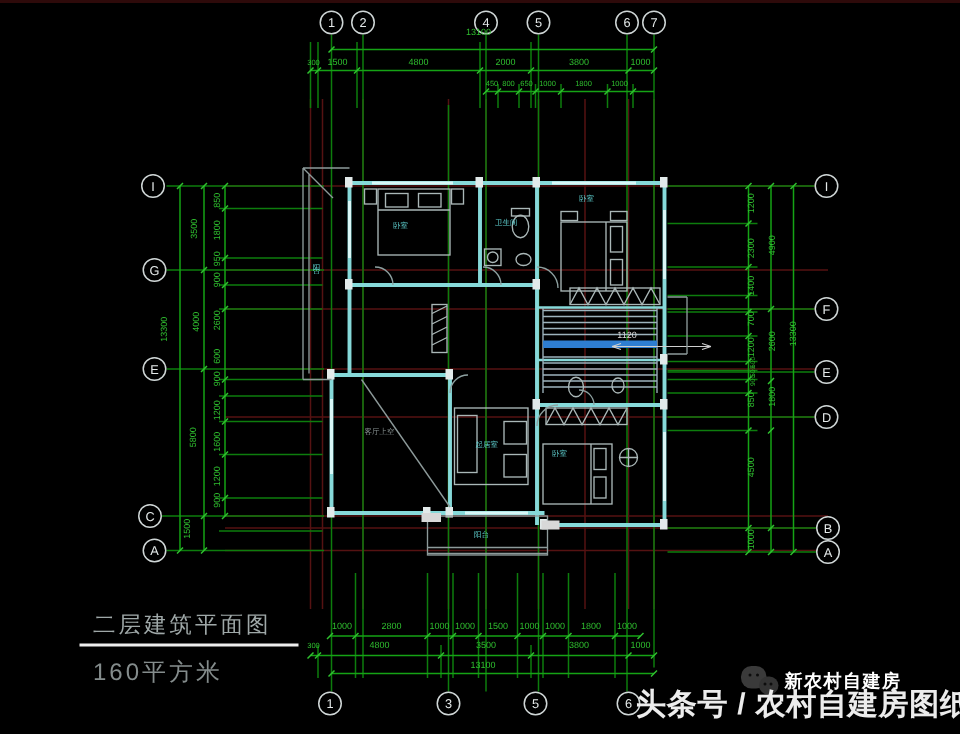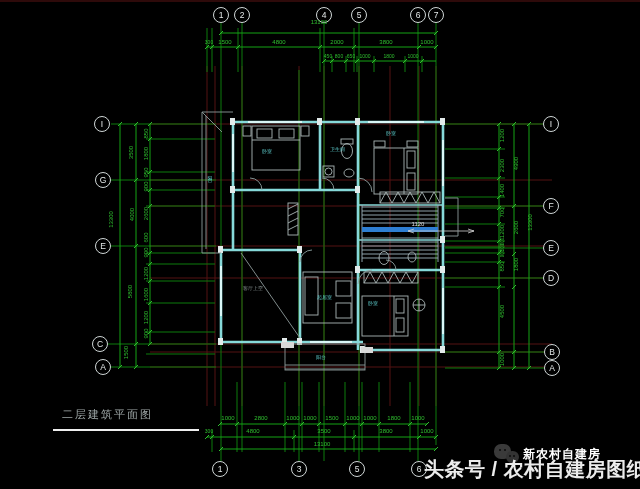--- a/index.html
+++ b/index.html
@@ -12,21 +12,21 @@
   .dv{position:absolute;color:#2fbf2f;font-size:6px;line-height:7px;text-align:center;width:30px;
       transform:rotate(-90deg);white-space:nowrap;}
   .dvs{font-size:4.5px;}
   .ds{font-size:5px;width:16px;}
   .bub{position:absolute;width:14px;height:14px;border:1px solid #cfd6d6;border-radius:50%;
        color:#e4e9e9;font-size:8.5px;line-height:14px;text-align:center;background:#000;}
   .rl{position:absolute;color:#5fd0d0;font-size:5px;line-height:6px;white-space:nowrap;}
   .rlg{color:#8a9494;}
   .rlv{writing-mode:vertical-rl;letter-spacing:1px;}
   .wdim{position:absolute;color:#dcdcdc;font-size:6px;line-height:7px;width:28px;text-align:center;}
-  .t-name{position:absolute;left:62px;top:407px;color:#9fa8a8;font-size:11px;letter-spacing:2px;}
+  .t-name{position:absolute;left:62px;top:407px;color:#9fa8a8;font-size:15px;letter-spacing:2px;}
   .t-scale{position:absolute;left:138px;top:400px;color:#b9c1c1;font-size:19px;letter-spacing:2px;}
   .t-rule{position:absolute;left:53px;top:429px;width:146px;height:2px;background:#eeeeee;}
   .t-area{position:absolute;left:62px;top:438px;color:#848c8c;font-size:16px;letter-spacing:2px;}
   .wm-brand{position:absolute;left:523px;top:446px;color:#ffffff;font-size:12px;font-weight:bold;
             letter-spacing:1px;white-space:nowrap;}
   .wm-cap{position:absolute;left:424px;top:456px;color:#ececec;font-size:20px;font-weight:bold;
           white-space:nowrap;letter-spacing:0.5px;}
   .wicon{position:absolute;left:494px;top:444px;width:32px;height:28px;}
   .wicon .b1{position:absolute;left:0;top:0;width:17px;height:15px;background:#3a3a3a;border-radius:7px;}
   .wicon .b2{position:absolute;left:12px;top:7px;width:13px;height:12px;background:#333333;border-radius:6px;}
@@ -252,20 +252,21 @@
 <div class="rl" style="left:330px;top:146px">卫生间</div>
 <div class="rl" style="left:386px;top:130px">卧室</div>
 <div class="rl" style="left:368px;top:300px">卧室</div>
 <div class="rl" style="left:317px;top:294px">起居室</div>
 <div class="rl rlg" style="left:243px;top:285px">客厅上空</div>
 <div class="rl rlv" style="left:207px;top:172px">阳台</div>
 <div class="rl" style="left:316px;top:354px">阳台</div>
 
 <div class="t-name">二层建筑平面图</div>
 <div class="t-rule"></div>
+<div class="t-area">160平方米</div>
 
 <div class="wicon">
   <span class="b1">
         <i style="left:5px;top:5px"></i>
         <i style="left:10px;top:5px"></i>
       </span>
   <span class="b2">
         <i style="left:3px;top:4px"></i>
         <i style="left:7px;top:4px"></i>
       </span>

